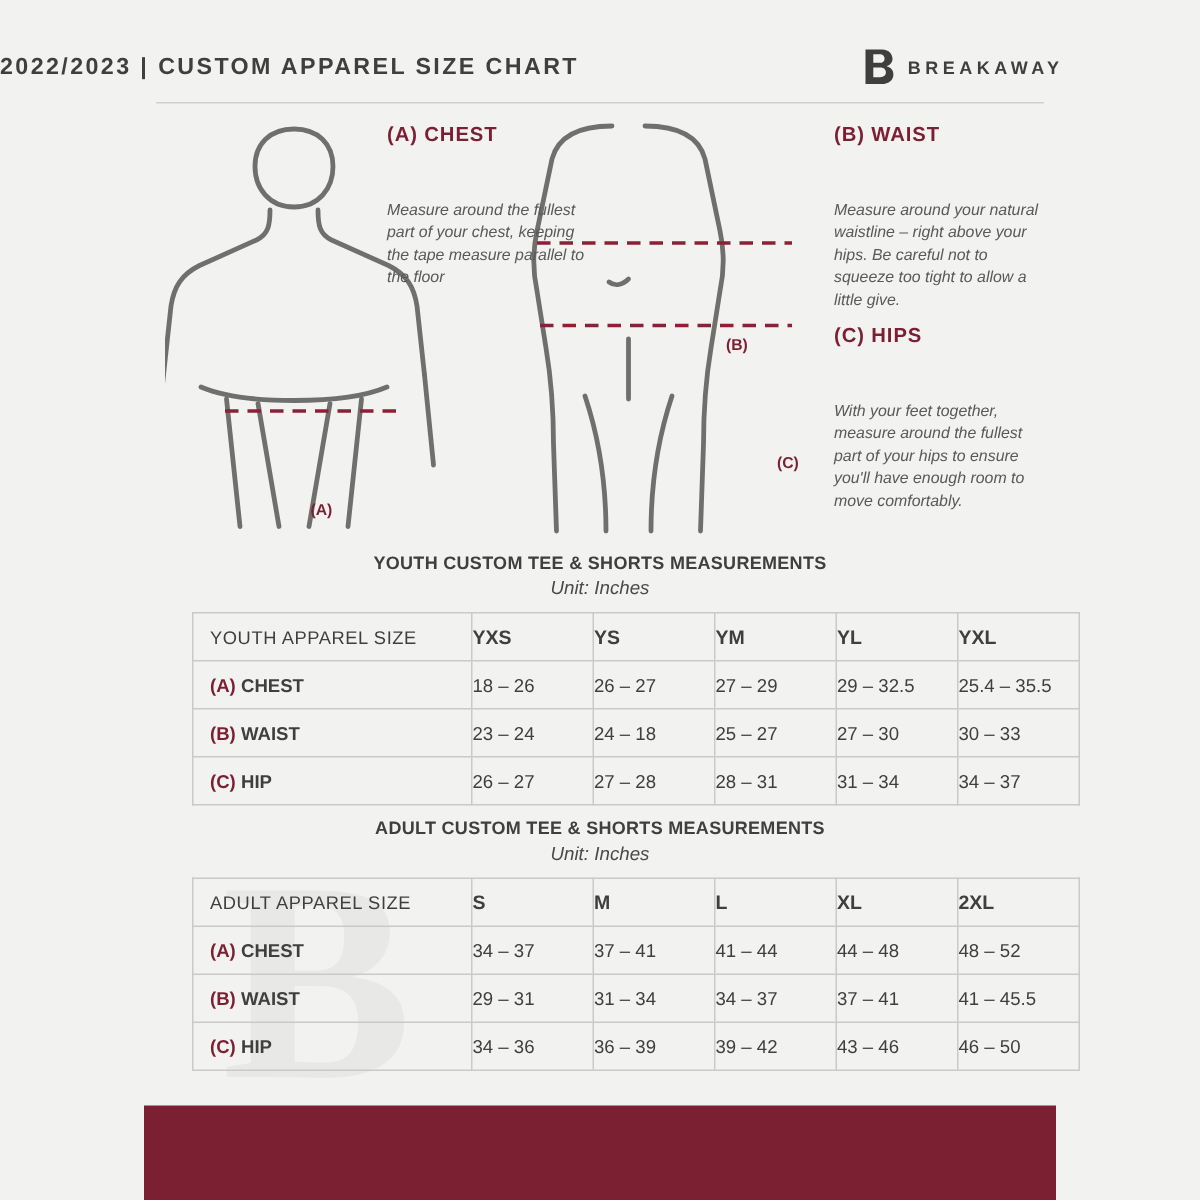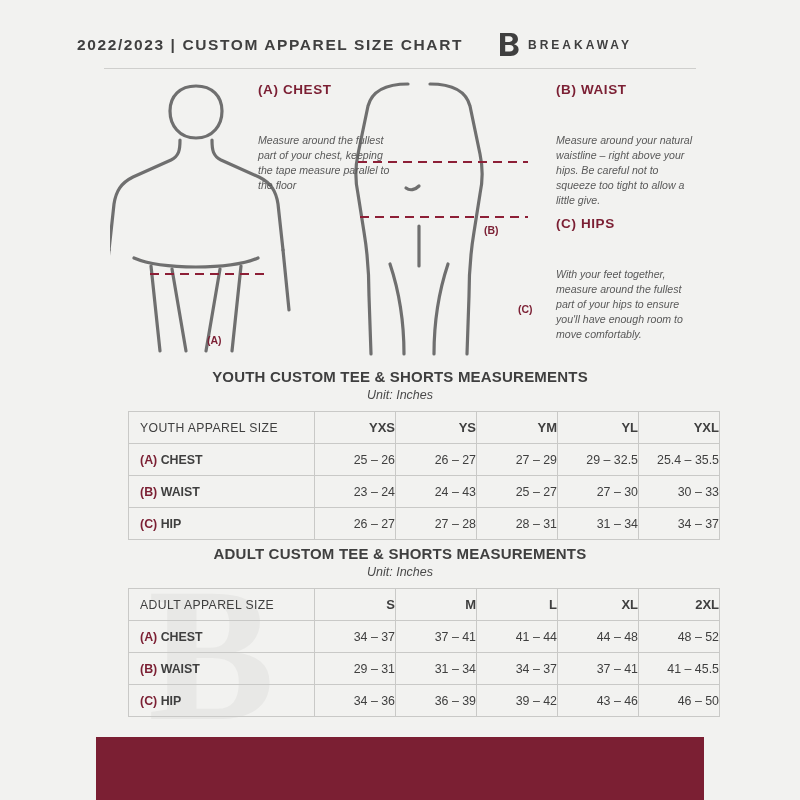--- a/index.html
+++ b/index.html
@@ -35,21 +35,21 @@
 
   
   .header {
     position: absolute;
     left: 0;
     top: 24px;
     width: 709px;
     height: 42px;
     display: flex;
     align-items: center;
-    justify-content: center;
+    justify-content: space-between;
   }
   .header-title {
     font-size: 15.5px;
     font-weight: 700;
     letter-spacing: 1.6px;
     color: #3f3f3f;
     white-space: nowrap;
   }
   .header-logo {
     display: flex;
@@ -126,21 +126,21 @@
   .table-block {
     position: absolute;
     left: 128px;
     width: 544px;
   }
   .tbl-youth { top: 368px; }
   .tbl-adult { top: 545px; }
 
   .tbl-title {
     text-align: center;
-    font-size: 15px;
+    font-size: 12px;
     font-weight: 700;
     color: #3f3f3f;
     letter-spacing: 0.2px;
   }
   .tbl-unit {
     text-align: center;
     font-size: 12.5px;
     font-style: italic;
     color: #4a4a4a;
     margin-top: 3px;
@@ -162,21 +162,21 @@
     text-align: left;
     padding-left: 11px !important;
     font-size: 12.4px;
     color: #3f3f3f;
   }
   thead .col-label {
     font-size: 12.2px;
     letter-spacing: 0.4px;
   }
   .col-size {
-    text-align: right;
+    text-align: left;
     font-size: 12.4px;
     color: #3f3f3f;
   }
   thead .col-size {
     font-weight: 700;
     font-size: 13px;
   }
   tbody .col-label .tag {
     color: #7b1f33;
     font-weight: 700;
@@ -278,30 +278,30 @@
             <th class="col-size">YXS</th>
             <th class="col-size">YS</th>
             <th class="col-size">YM</th>
             <th class="col-size">YL</th>
             <th class="col-size">YXL</th>
           </tr>
         </thead>
         <tbody>
           <tr>
             <td class="col-label"><span class="tag">(A)</span> <span class="name">CHEST</span></td>
-            <td class="col-size">25 – 26</td>
+            <td class="col-size">18 – 26</td>
             <td class="col-size">26 – 27</td>
             <td class="col-size">27 – 29</td>
             <td class="col-size">29 – 32.5</td>
             <td class="col-size">25.4 – 35.5</td>
           </tr>
           <tr>
             <td class="col-label"><span class="tag">(B)</span> <span class="name">WAIST</span></td>
             <td class="col-size">23 – 24</td>
-            <td class="col-size">24 – 43</td>
+            <td class="col-size">24 – 18</td>
             <td class="col-size">25 – 27</td>
             <td class="col-size">27 – 30</td>
             <td class="col-size">30 – 33</td>
           </tr>
           <tr>
             <td class="col-label"><span class="tag">(C)</span> <span class="name">HIP</span></td>
             <td class="col-size">26 – 27</td>
             <td class="col-size">27 – 28</td>
             <td class="col-size">28 – 31</td>
             <td class="col-size">31 – 34</td>

